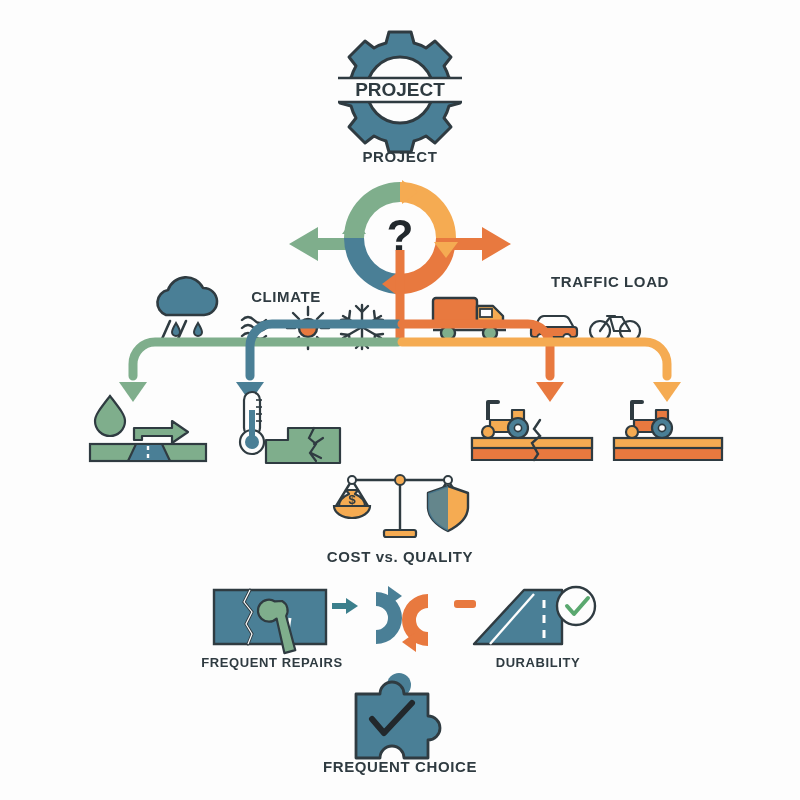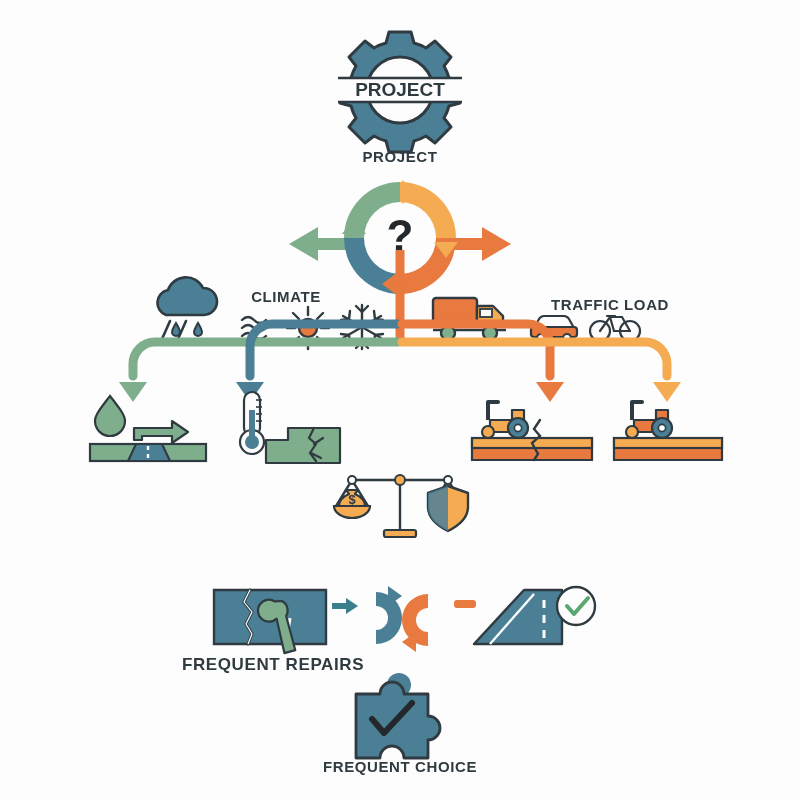--- a/index.html
+++ b/index.html
@@ -11,21 +11,21 @@
   }
   #stage{position:relative;width:800px;height:800px;border-radius:22px;}
   .node{position:absolute;}
   .cap{
     text-align:center;
     font-weight:700;
     color:#2f3b41;
     letter-spacing:.6px;
     white-space:nowrap;
   }
-  .cap-sm{font-size:17px;}
+  .cap-sm{font-size:13px;}
   .cap-md{font-size:15px;}
   svg{display:block;overflow:visible;}
 </style>
 </head>
 <body>
 
 <div id="stage">
 
   <div class="node" style="left:330px;top:28px;">
     <svg width="140" height="120" viewBox="0 0 140 120">
@@ -124,21 +124,21 @@
   <div class="node" style="left:430px;top:292px;">
     <svg width="84" height="52" viewBox="0 0 84 52">
       <rect x="3" y="6" width="44" height="28" rx="3" fill="#e8793f" stroke="#2f3b41" stroke-width="2.4"></rect>
       <path d="M47,14 h16 l10,10 v10 h-26 z" fill="#f5ab52" stroke="#2f3b41" stroke-width="2.4" stroke-linejoin="round"></path>
       <rect x="50" y="17" width="12" height="8" fill="#fdfdfd" stroke="#2f3b41" stroke-width="1.8"></rect>
       <line x1="3" y1="38" x2="76" y2="38" stroke="#2f3b41" stroke-width="2.4"></line>
       <circle cx="18" cy="41" r="7" fill="#7fae8c" stroke="#2f3b41" stroke-width="2.4"></circle>
       <circle cx="60" cy="41" r="7" fill="#7fae8c" stroke="#2f3b41" stroke-width="2.4"></circle>
     </svg>
   </div>
-  <div class="node cap cap-md" style="left:520px;top:296px;width:180px;">TRAFFIC LOAD</div>
+  <div class="node cap cap-md" style="left:520px;top:273px;width:180px;">TRAFFIC LOAD</div>
 
   <div class="node" style="left:528px;top:310px;">
     <svg width="58" height="34" viewBox="0 0 58 34">
       <path d="M6,18 l5,-9 a6,6 0 0 1 5,-3 h20 a6,6 0 0 1 5,3 l5,9 z" fill="#fdfdfd" stroke="#2f3b41" stroke-width="2.2" stroke-linejoin="round"></path>
       <rect x="3" y="17" width="46" height="10" rx="3" fill="#e8793f" stroke="#2f3b41" stroke-width="2.2"></rect>
       <circle cx="13" cy="28" r="4" fill="#fdfdfd" stroke="#2f3b41" stroke-width="2.2"></circle>
       <circle cx="39" cy="28" r="4" fill="#fdfdfd" stroke="#2f3b41" stroke-width="2.2"></circle>
     </svg>
   </div>
   <div class="node" style="left:588px;top:306px;">
@@ -267,20 +267,21 @@
       <g>
         <path d="M18,24 h12 l-3,4 c7,3 10,8 10,12 h-26 c0,-4 3,-9 10,-12z" fill="#f5ab52" stroke="#2f3b41" stroke-width="2.2" stroke-linejoin="round"></path>
         <text x="24" y="38" text-anchor="middle" font-family="Liberation Sans, sans-serif" font-size="13" font-weight="700" fill="#2f3b41">$</text>
       </g>
       <g>
         <path d="M120,20 l20,7 v14 c0,13 -12,20 -20,24 c-8,-4 -20,-11 -20,-24 v-14z" fill="#f5ab52" stroke="#2f3b41" stroke-width="2.4" stroke-linejoin="round"></path>
         <path d="M120,20 l-20,7 v14 c0,13 12,20 20,24z" fill="#4a7f96" opacity=".85"></path>
       </g>
     </svg>
   </div>
+  <div class="node cap cap-md" style="left:300px;top:548px;width:200px;">COST vs. QUALITY</div>
 
   <div class="node" style="left:212px;top:584px;">
     <svg width="116" height="62" viewBox="0 0 116 62">
       <g>
         <path d="M2,6 h112 v54 h-112z" fill="#4a7f96" stroke="#2f3b41" stroke-width="2.4"></path>
         <path d="M38,6 l-6,12 l8,10 l-6,12 l6,10 l-4,10" fill="none" stroke="#2f3b41" stroke-width="3" stroke-linecap="round"></path>
         <path d="M38,6 l-6,12 l8,10 l-6,12 l6,10 l-4,10" fill="none" stroke="#fdfdfd" stroke-width="1.2"></path>
         <line x1="78" y1="34" x2="74" y2="60" stroke="#fdfdfd" stroke-width="3"></line>
       </g>
       <g transform="translate(58,10) rotate(30)">
@@ -322,20 +323,21 @@
         <path d="M4,60 l50,-54 h38 v54z" fill="#4a7f96" stroke="#2f3b41" stroke-width="2.4" stroke-linejoin="round"></path>
         <path d="M20,60 l44,-50" stroke="#fdfdfd" stroke-width="2.4" fill="none"></path>
         <path d="M74,16 v44" stroke="#fdfdfd" stroke-width="3" stroke-dasharray="8 7" fill="none"></path>
       </g>
       <g>
         <circle cx="106" cy="22" r="19" fill="#fdfdfd" stroke="#2f3b41" stroke-width="2.4"></circle>
         <path d="M97,22 l7,8 l14,-16" fill="none" stroke="#5aa86f" stroke-width="4" stroke-linecap="round" stroke-linejoin="round"></path>
       </g>
     </svg>
   </div>
+  <div class="node cap cap-sm" style="left:448px;top:655px;width:180px;">DURABILITY</div>
 
   <div class="node" style="left:342px;top:674px;">
     <svg width="116" height="86" viewBox="0 0 116 86">
       <path d="M14,20 h24 a12,12 0 1 1 24,0 h24 v22 a12,12 0 1 1 0,24 v18 h-24 a12,12 0 1 0 -24,0 h-24z" fill="#4a7f96" stroke="#2f3b41" stroke-width="2.8" stroke-linejoin="round"></path>
       <path d="M30,45 l12,14 l28,-30" fill="none" stroke="#22282c" stroke-width="6" stroke-linecap="round" stroke-linejoin="round"></path>
     </svg>
   </div>
   <div class="node cap cap-md" style="left:300px;top:758px;width:200px;">FREQUENT CHOICE</div>
 
 </div>

